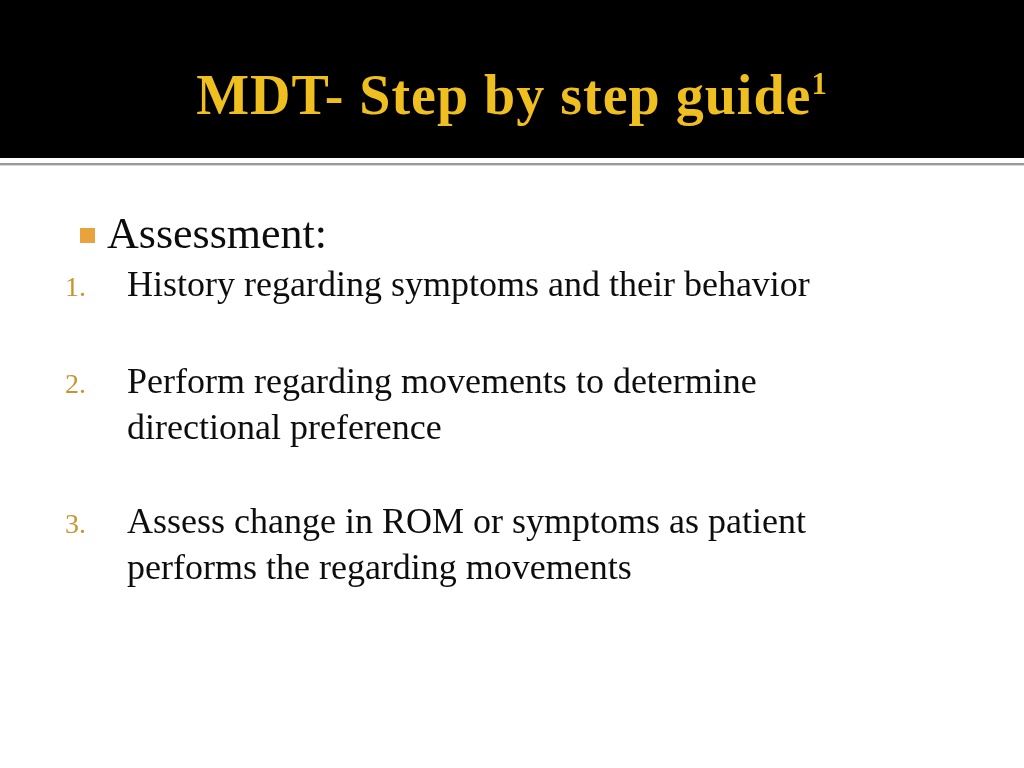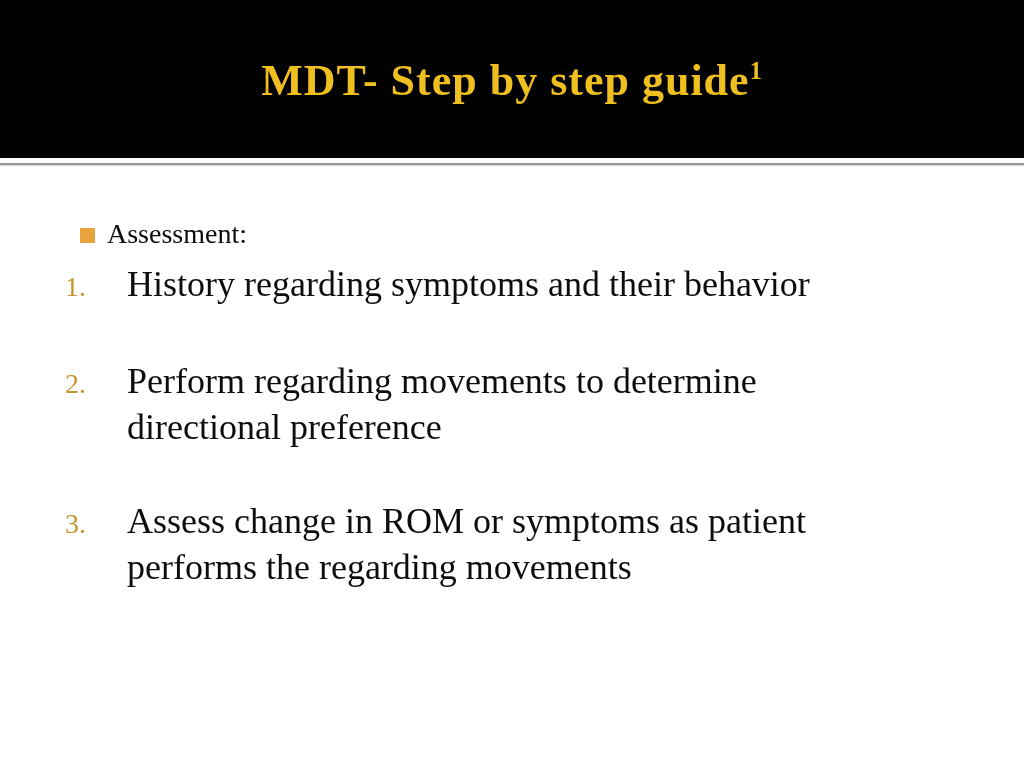--- a/index.html
+++ b/index.html
@@ -22,26 +22,26 @@
     font-family: "Liberation Serif", serif;
   }
   .slide-header {
     position: absolute;
     top: 0; left: 0;
     width: 100%;
     height: 158px;
     background: var(--header-bg);
   }
   .slide-title {
-    margin: 8px;
+    margin: 16px;
     padding-top: 50px;
     text-align: center;
     font-family: "Liberation Serif", serif;
     font-weight: bold;
-    font-size: 44px;
+    font-size: 56px;
     line-height: 1.05;
     color: var(--title-gold);
     letter-spacing: 1px;
   }
   .slide-title sup {
     font-size: 0.55em;
     vertical-align: super;
     line-height: 0;
   }
   .header-separator {
@@ -68,21 +68,21 @@
     position: absolute;
     left: 0;
     top: 17px;
     width: 15px;
     height: 15px;
     background: var(--bullet-orange);
   }
   .bullet-text {
     display: inline-block;
     margin-left: 27px;
-    font-size: 28px;
+    font-size: 44px;
     line-height: 46px;
     color: var(--body-text);
   }
   .list-item {
     position: absolute;
     left: 65px;
     width: 880px;
     display: flex;
     align-items: baseline;
   }

